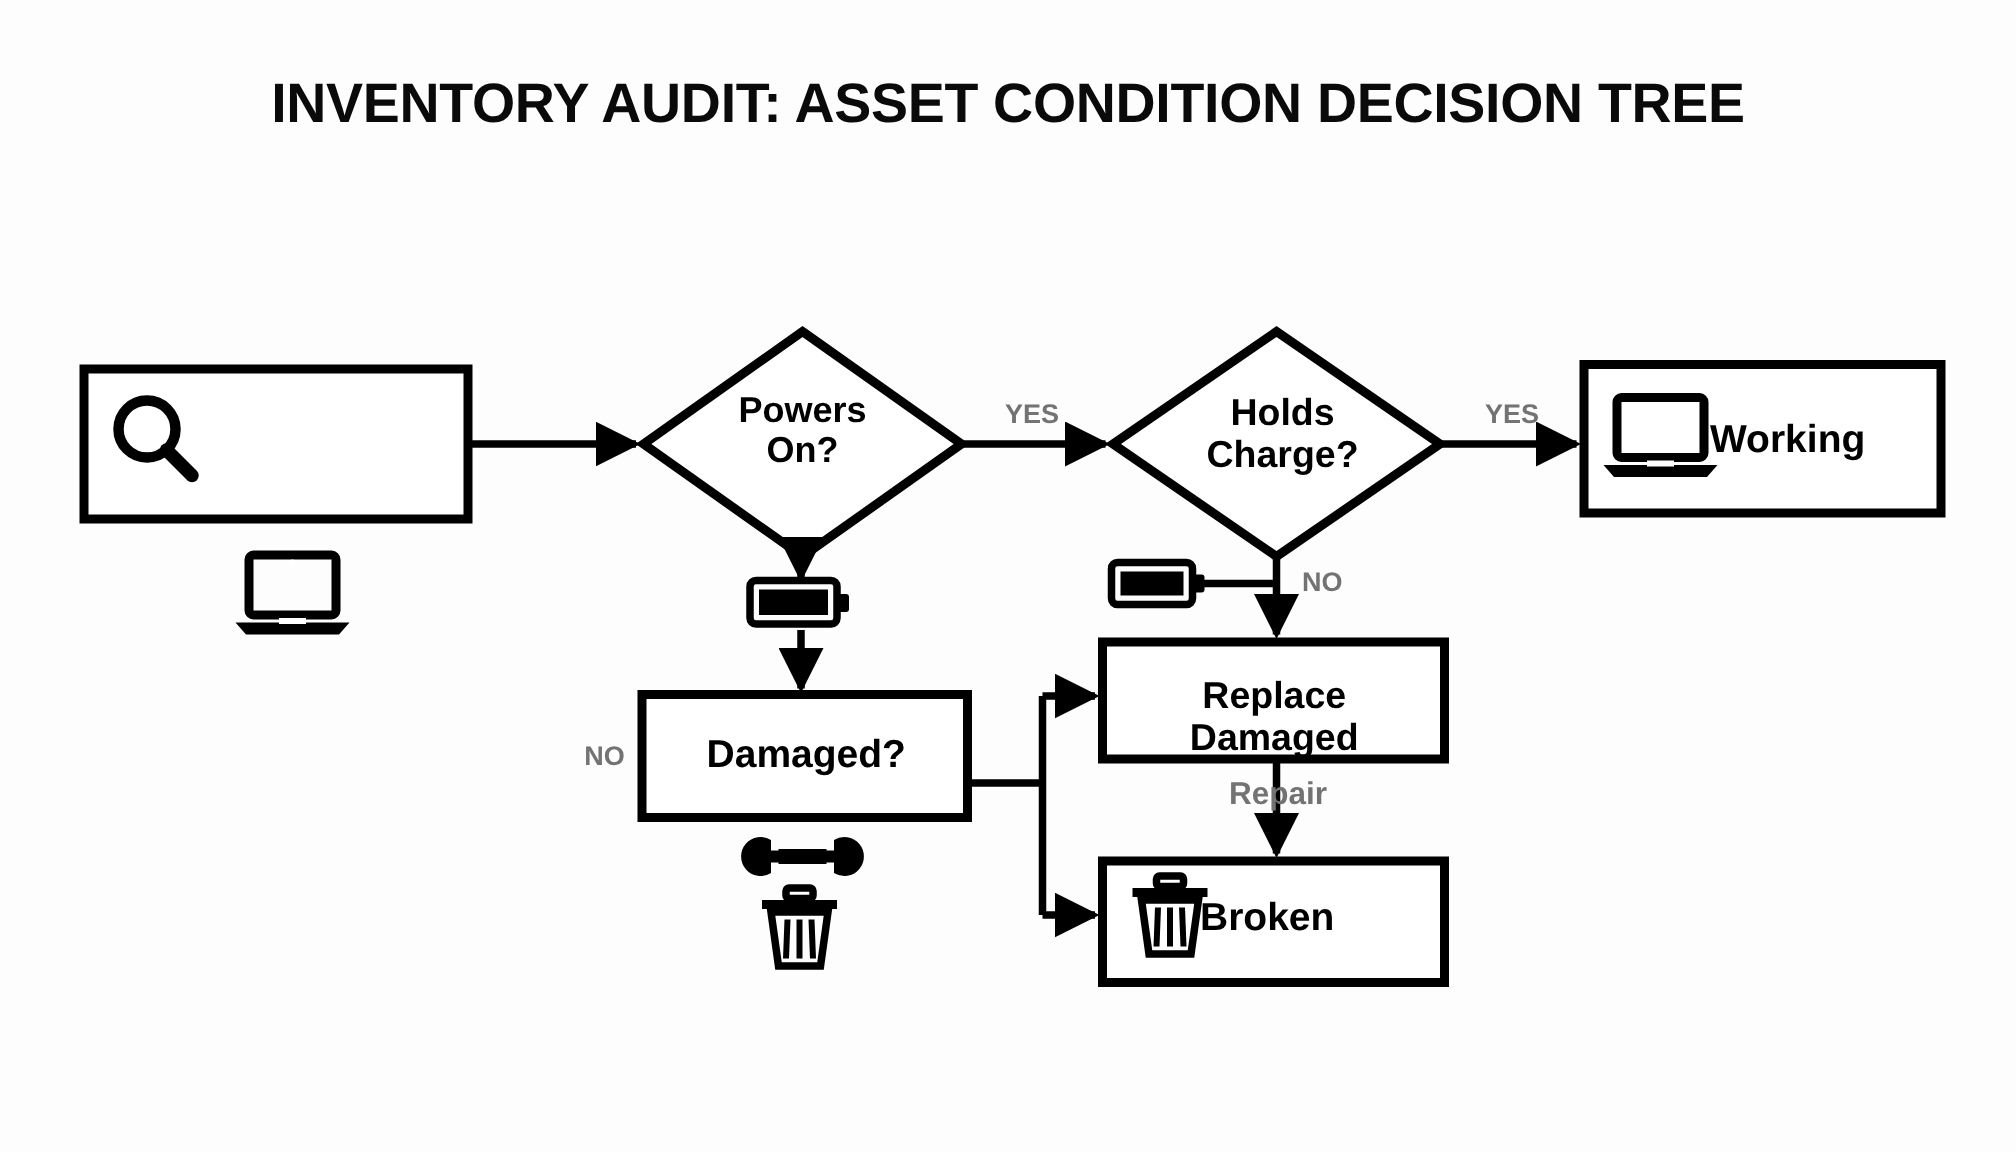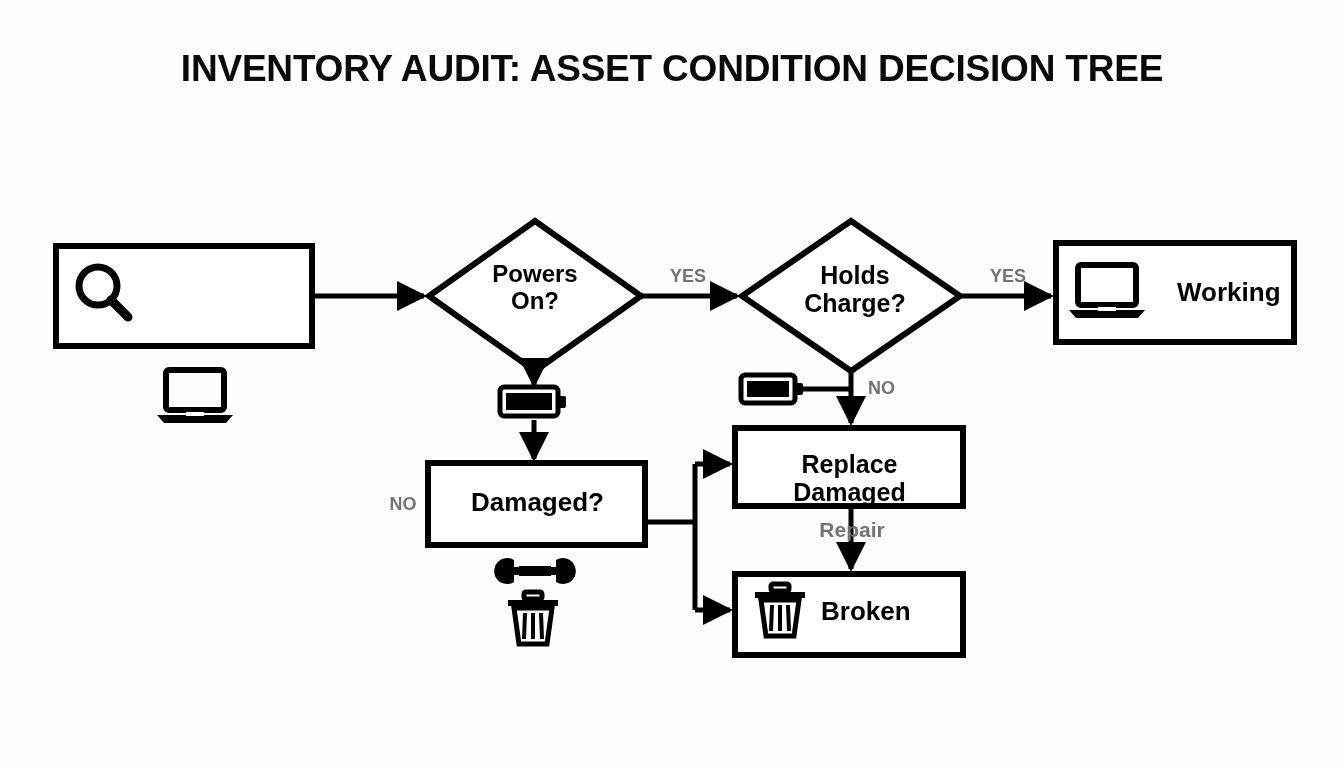--- a/index.html
+++ b/index.html
@@ -69,35 +69,33 @@
     font-size: 24px;
   }
   #label-holds-charge {
     left: 765px; top: 261px; width: 180px;
     font-size: 25px;
   }
   #label-working {
     left: 1140px; top: 278px; width: 150px;
     font-size: 26px;
     text-align: left;
-    margin-left: 37px;
   }
   #label-damaged {
     left: 440px; top: 488px; width: 195px;
     font-size: 26px;
   }
   #label-replace-battery {
     left: 742px; top: 450px; width: 215px;
     font-size: 25px;
   }
   #label-broken {
     left: 800px; top: 597px; width: 130px;
     font-size: 26px;
     text-align: left;
-    margin-left: 21px;
   }
   #label-yes-1 { left: 655px; top: 266px; width: 66px; font-size: 18px; }
   #label-yes-2 { left: 975px; top: 266px; width: 66px; font-size: 18px; }
   #label-no-holds { left: 868px; top: 378px; width: 52px; font-size: 18px; text-align: left;}
   #label-no-damaged { left: 380px; top: 494px; width: 46px; font-size: 18px; }
   #label-repair { left: 790px; top: 518px; width: 124px; font-size: 21px; }
 </style>
 </head>
 <body>
 

